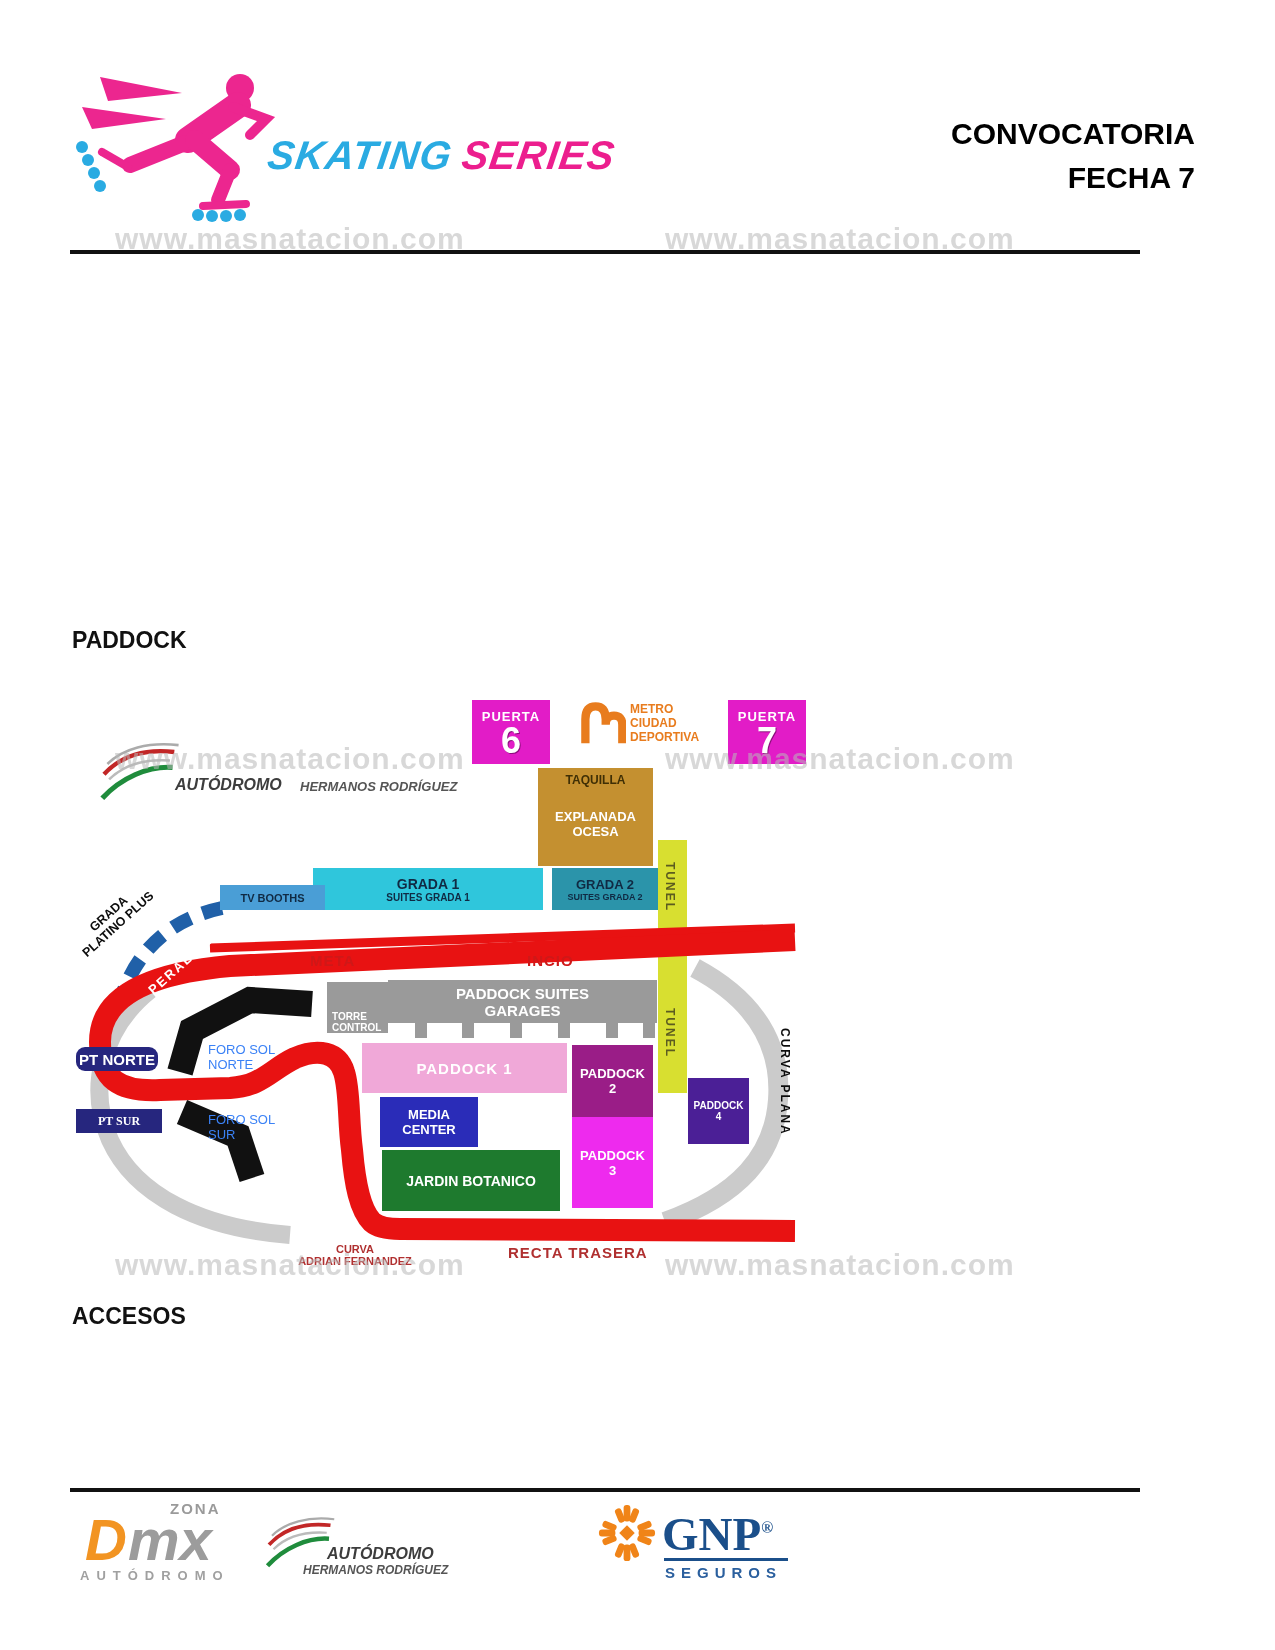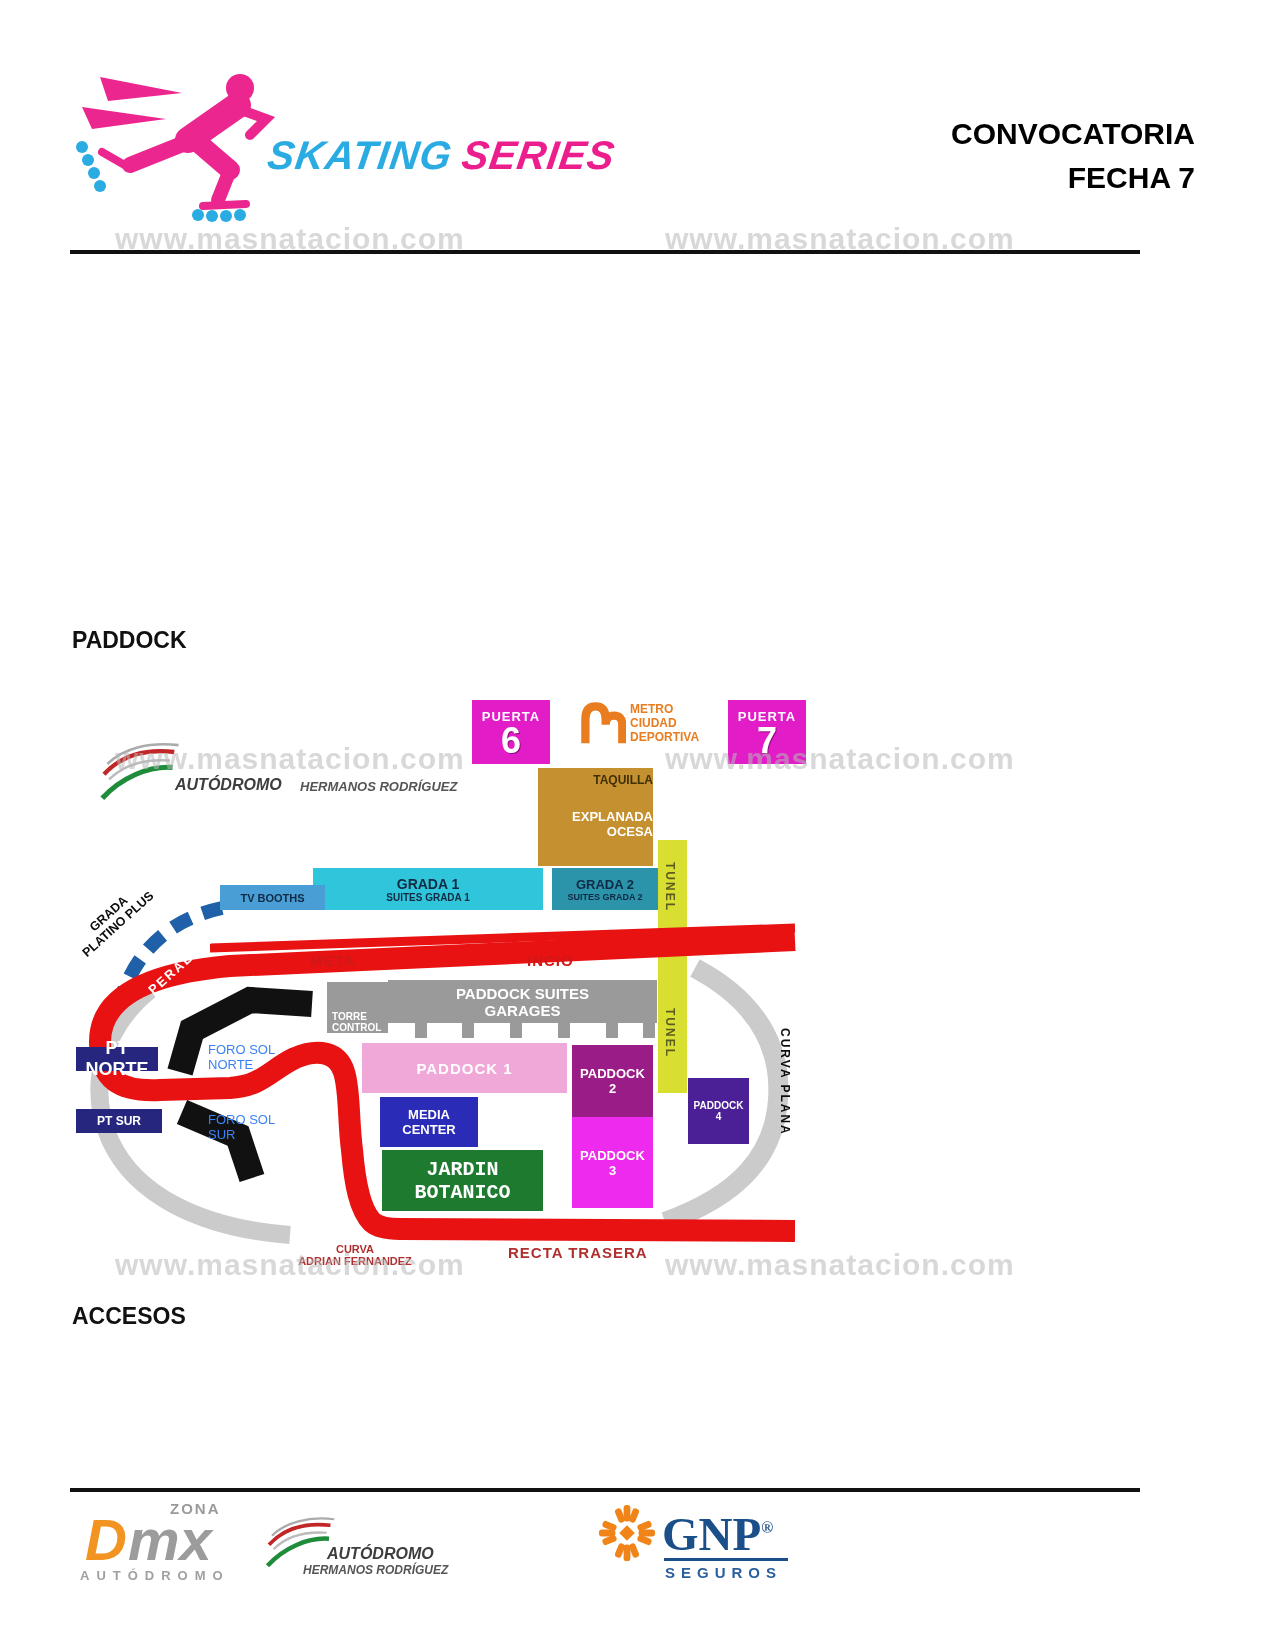--- a/index.html
+++ b/index.html
@@ -135,21 +135,21 @@
 
   <svg class="abs" style="left:95px;top:740px;z-index:4" width="90" height="60" viewBox="0 0 100 70">
     <path d="M95,6 C60,2 30,10 12,28" fill="none" stroke="#ababab" stroke-width="3"></path>
     <path d="M90,14 C55,10 28,18 8,40" fill="none" stroke="#c22727" stroke-width="5"></path>
     <path d="M85,24 C55,22 30,30 14,46" fill="none" stroke="#bbbbbb" stroke-width="3"></path>
     <path d="M88,32 C60,30 28,44 6,68" fill="none" stroke="#1f8c3c" stroke-width="6"></path>
   </svg>
   <div class="lbl auto-name" style="left:175px;top:776px;font-size:16px;z-index:4;">AUTÓDROMO</div>
   <div class="lbl auto-sub" style="left:300px;top:779px;font-size:13px;z-index:4;">HERMANOS RODRÍGUEZ</div>
 
-  <div class="mbox" style="left:538px;top:768px;width:115px;height:98px;background:#c49030;justify-content:flex-start;align-items:flex-end;">
+  <div class="mbox" style="left:538px;top:768px;width:115px;height:98px;background:#c49030;justify-content:flex-start;">
     <span style="color:#3f2f05;font-size:12px;margin-top:5px;">TAQUILLA</span>
     <span style="font-size:13px;margin-top:22px;">EXPLANADA</span>
     <span style="font-size:13px;">OCESA</span>
   </div>
 
   <div class="mbox navy" style="left:313px;top:868px;width:230px;height:42px;background:#2fc6dc;">
     <span style="font-size:14px;">GRADA 1</span>
     <span style="font-size:10px;">SUITES GRADA 1</span>
   </div>
   <div class="mbox navy" style="left:552px;top:868px;width:106px;height:42px;background:#2b94aa;">
@@ -177,24 +177,24 @@
     <span style="font-size:15px;">PADDOCK SUITES</span>
     <span style="font-size:15px;">GARAGES</span>
   </div>
   <div class="gar-sq" style="left:415px;top:1023px;"></div>
   <div class="gar-sq" style="left:462px;top:1023px;"></div>
   <div class="gar-sq" style="left:510px;top:1023px;"></div>
   <div class="gar-sq" style="left:558px;top:1023px;"></div>
   <div class="gar-sq" style="left:606px;top:1023px;"></div>
   <div class="gar-sq" style="left:643px;top:1023px;"></div>
 
-  <div class="mbox" style="left:76px;top:1047px;width:82px;height:24px;background:#26267e;font-size:18px;">
+  <div class="mbox" style="left:76px;top:1047px;width:82px;height:24px;background:#26267e;font-size:15px;border-radius:9px;">
     <span>PT NORTE</span>
   </div>
-  <div class="mbox" style="left:76px;top:1109px;width:86px;height:24px;background:#26267e;font-size:12px;">
+  <div class="mbox" style="left:76px;top:1109px;width:86px;height:24px;background:#26267e;font-size:12px;font-family:Liberation Serif, serif;">
     <span>PT SUR</span>
   </div>
 
   <div class="foro" style="left:208px;top:1042px;">
     <div>FORO SOL</div>
     <div>NORTE</div>
   </div>
   <div class="foro" style="left:208px;top:1112px;">
     <div>FORO SOL</div>
     <div>SUR</div>
@@ -212,21 +212,21 @@
     <span>3</span>
   </div>
   <div class="mbox" style="left:688px;top:1078px;width:61px;height:66px;background:#4b1f96;font-size:10px;">
     <span>PADDOCK</span>
     <span>4</span>
   </div>
   <div class="mbox" style="left:380px;top:1097px;width:98px;height:50px;background:#2a2cb8;font-size:13px;">
     <span>MEDIA</span>
     <span>CENTER</span>
   </div>
-  <div class="mbox" style="left:382px;top:1150px;width:161px;height:61px;background:#1e7a2e;font-size:20px;font-family:Liberation Mono, monospace;">
+  <div class="mbox" style="left:382px;top:1150px;width:178px;height:61px;background:#1e7a2e;font-size:14px;">
     <span>JARDIN BOTANICO</span>
   </div>
 
   <div class="lbl vert blk-lbl" style="left:778px;top:1028px;font-size:12px;letter-spacing:2px;">CURVA PLANA</div>
 
   <div class="lbl dkred-lbl" style="left:285px;top:1243px;width:140px;text-align:center;font-size:11px;line-height:12px;white-space:normal;">
     <div>CURVA</div>
     <div>ADRIAN FERNANDEZ</div>
   </div>
   <div class="lbl dkred-lbl" style="left:508px;top:1244px;font-size:15px;letter-spacing:1px;">RECTA TRASERA</div>

